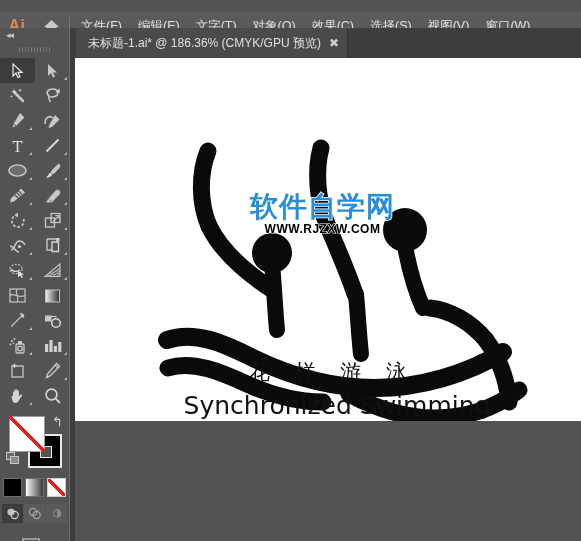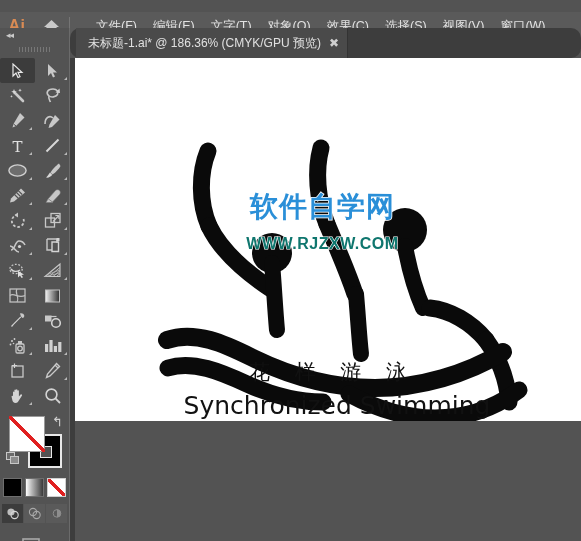--- a/index.html
+++ b/index.html
@@ -23,31 +23,30 @@
     color: #d98b54; font-size: 16px; font-weight: bold;
     letter-spacing: 0.5px;
   }
   .home-icon {
     width: 34px; height: 28px;
     display: flex; align-items: center; justify-content: center;
   }
   .menu-sep {
     width: 1px; height: 18px; background: #757575; margin: 0 3px 0 1px;
   }
-  .menu-items { display: flex; align-items: center; margin-left: 15px; }
+  .menu-items { display: flex; align-items: center; margin-left: 0; }
   .menu-item {
     color: #e2e2e2; font-size: 12.5px;
     padding: 4px 8px; white-space: nowrap; cursor: default;
   }
 
   
   .tabbar {
     position: absolute; left: 70px; top: 28px; width: 511px; height: 30px;
     background: #3d3d3d;
-    border-radius: 10px;
   }
   .doc-tab {
     position: absolute; left: 6px; top: 0; height: 30px;
     background: #4a4a4a;
     display: flex; align-items: center;
     padding: 0 0 0 12px;
     border-right: 1px solid #333;
   }
   .doc-tab-label {
     color: #e0e0e0; font-size: 12px; white-space: nowrap;
@@ -181,22 +180,22 @@
     width: 155px; text-align: center;
     pointer-events: none; user-select: none;
   }
   .wm-main {
     font-size: 28px; font-weight: bold; color: #2a8fd8;
     letter-spacing: 1px; line-height: 1;
     -webkit-text-stroke: 1.6px #ffffff;
     paint-order: stroke fill;
   }
   .wm-sub {
-    font-size: 16px; font-weight: bold; color: #0f766e;
-    letter-spacing: 0.5px; margin-top: 14px;
+    font-size: 12px; font-weight: bold; color: #000000;
+    letter-spacing: 0.5px; margin-top: 1px;
     -webkit-text-stroke: 1.2px #ffffff;
     paint-order: stroke fill;
   }
   .cap-cn {
     position: absolute; left: 0; top: 300px; width: 506px;
     text-align: center; color: #111;
     font-size: 21px; letter-spacing: 9px; text-indent: 9px;
     font-family: "DejaVu Sans", sans-serif;
   }
   .cap-en {

